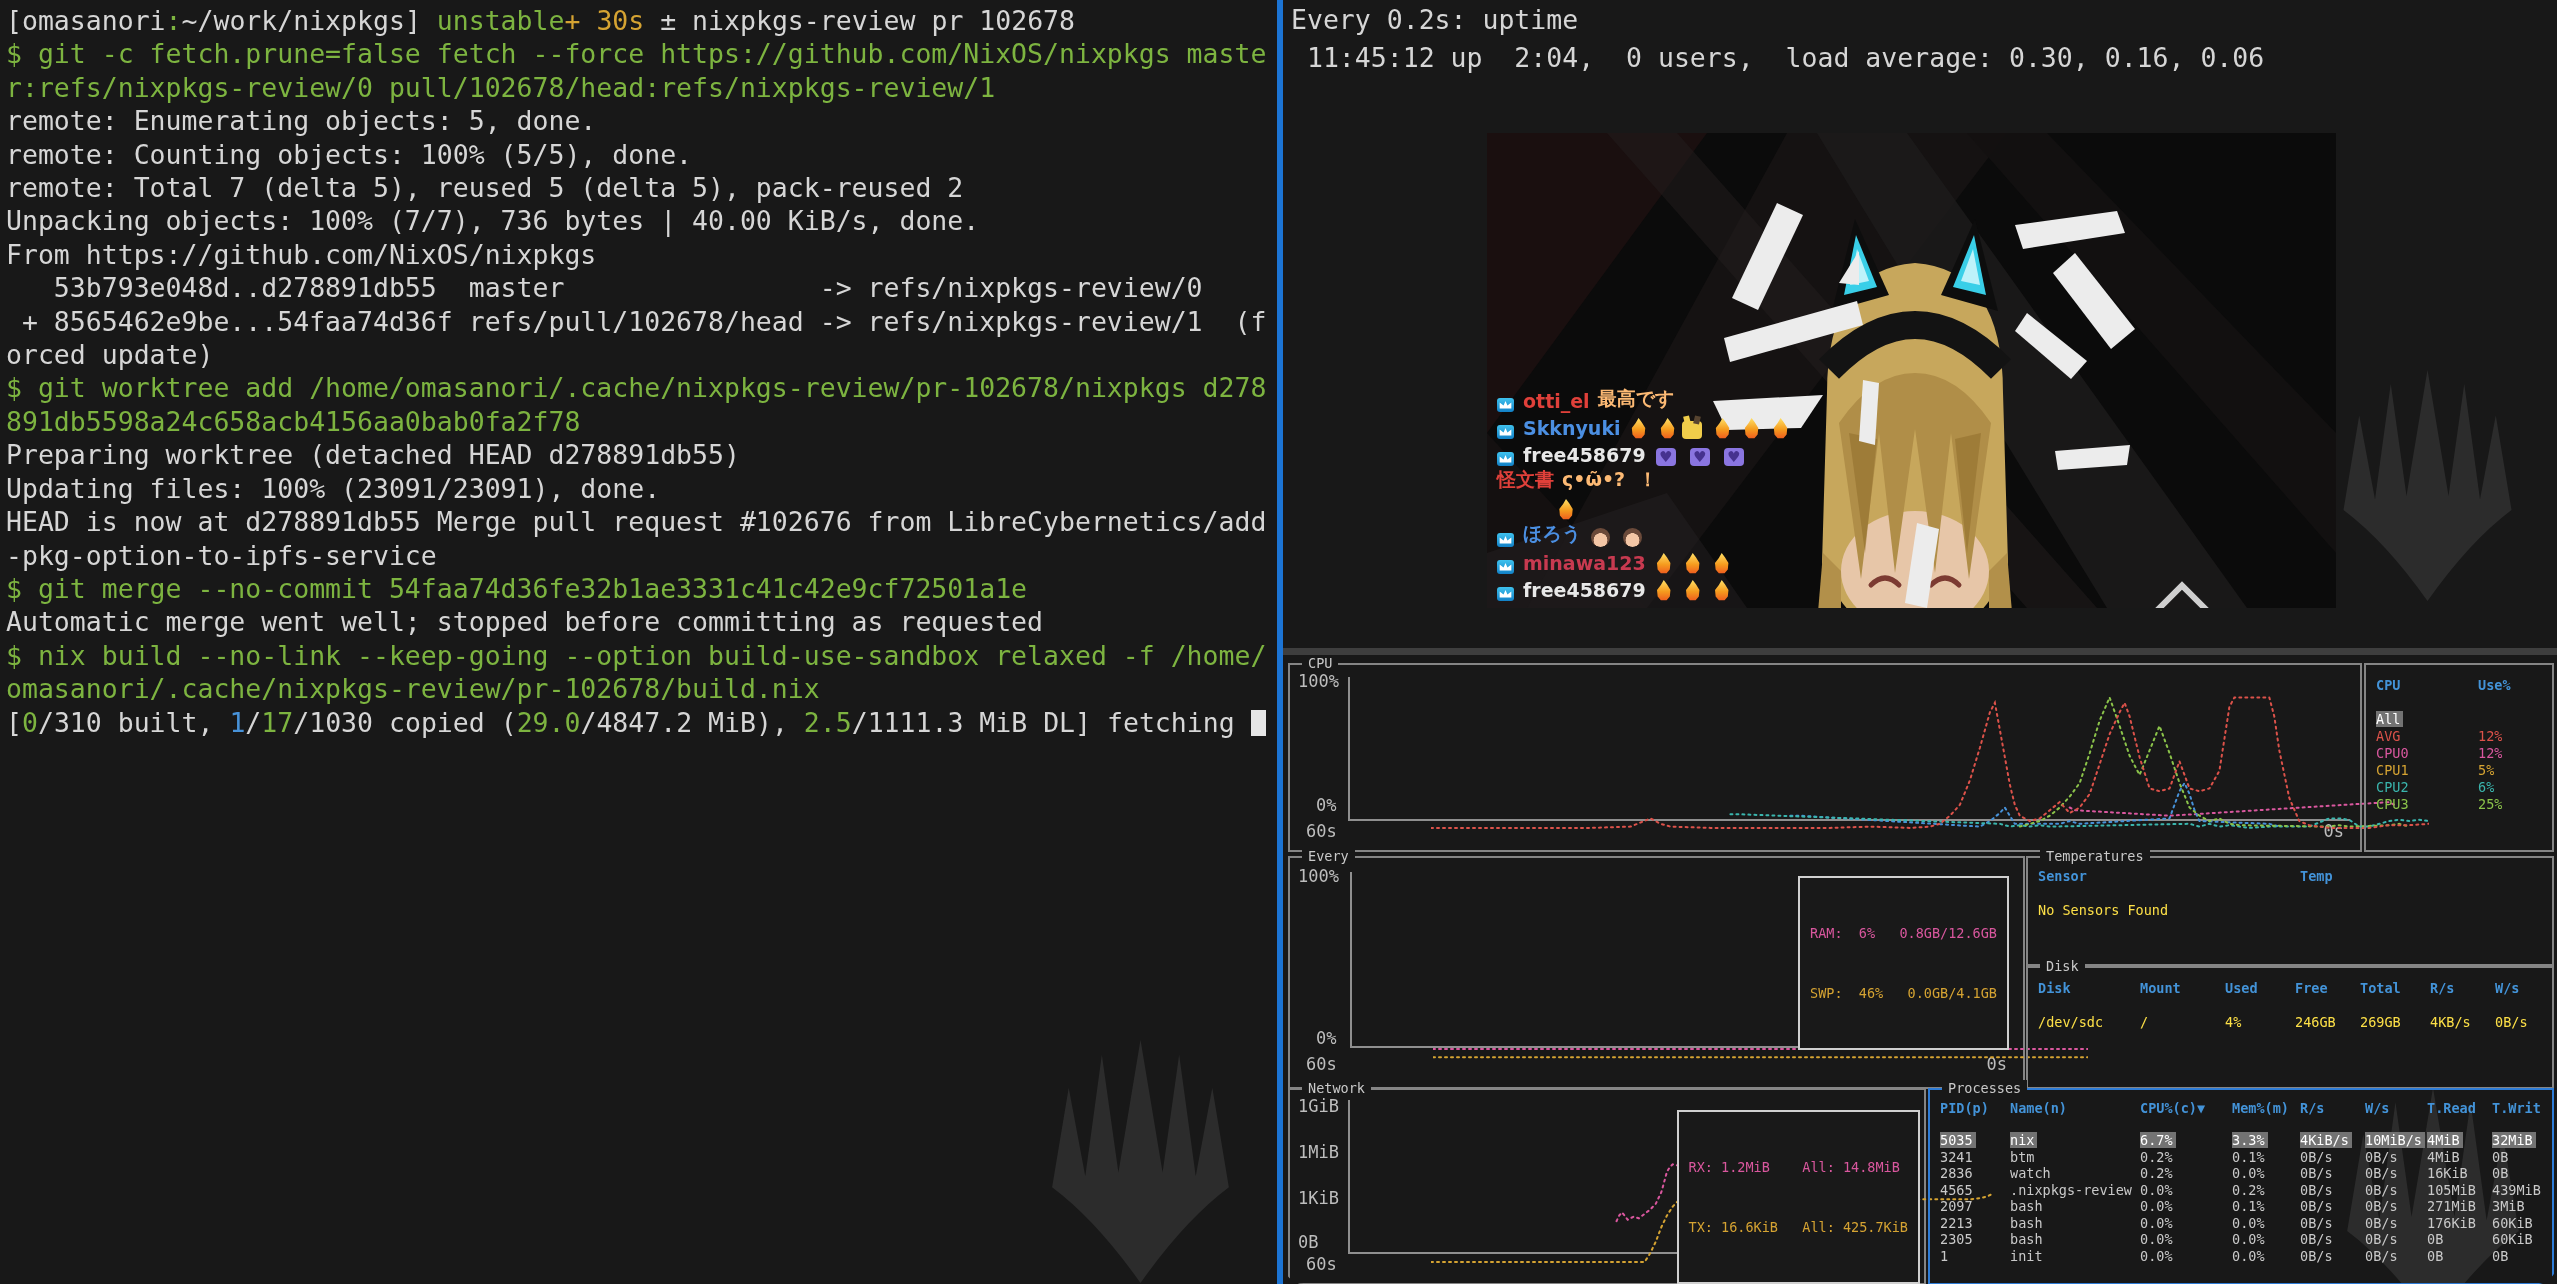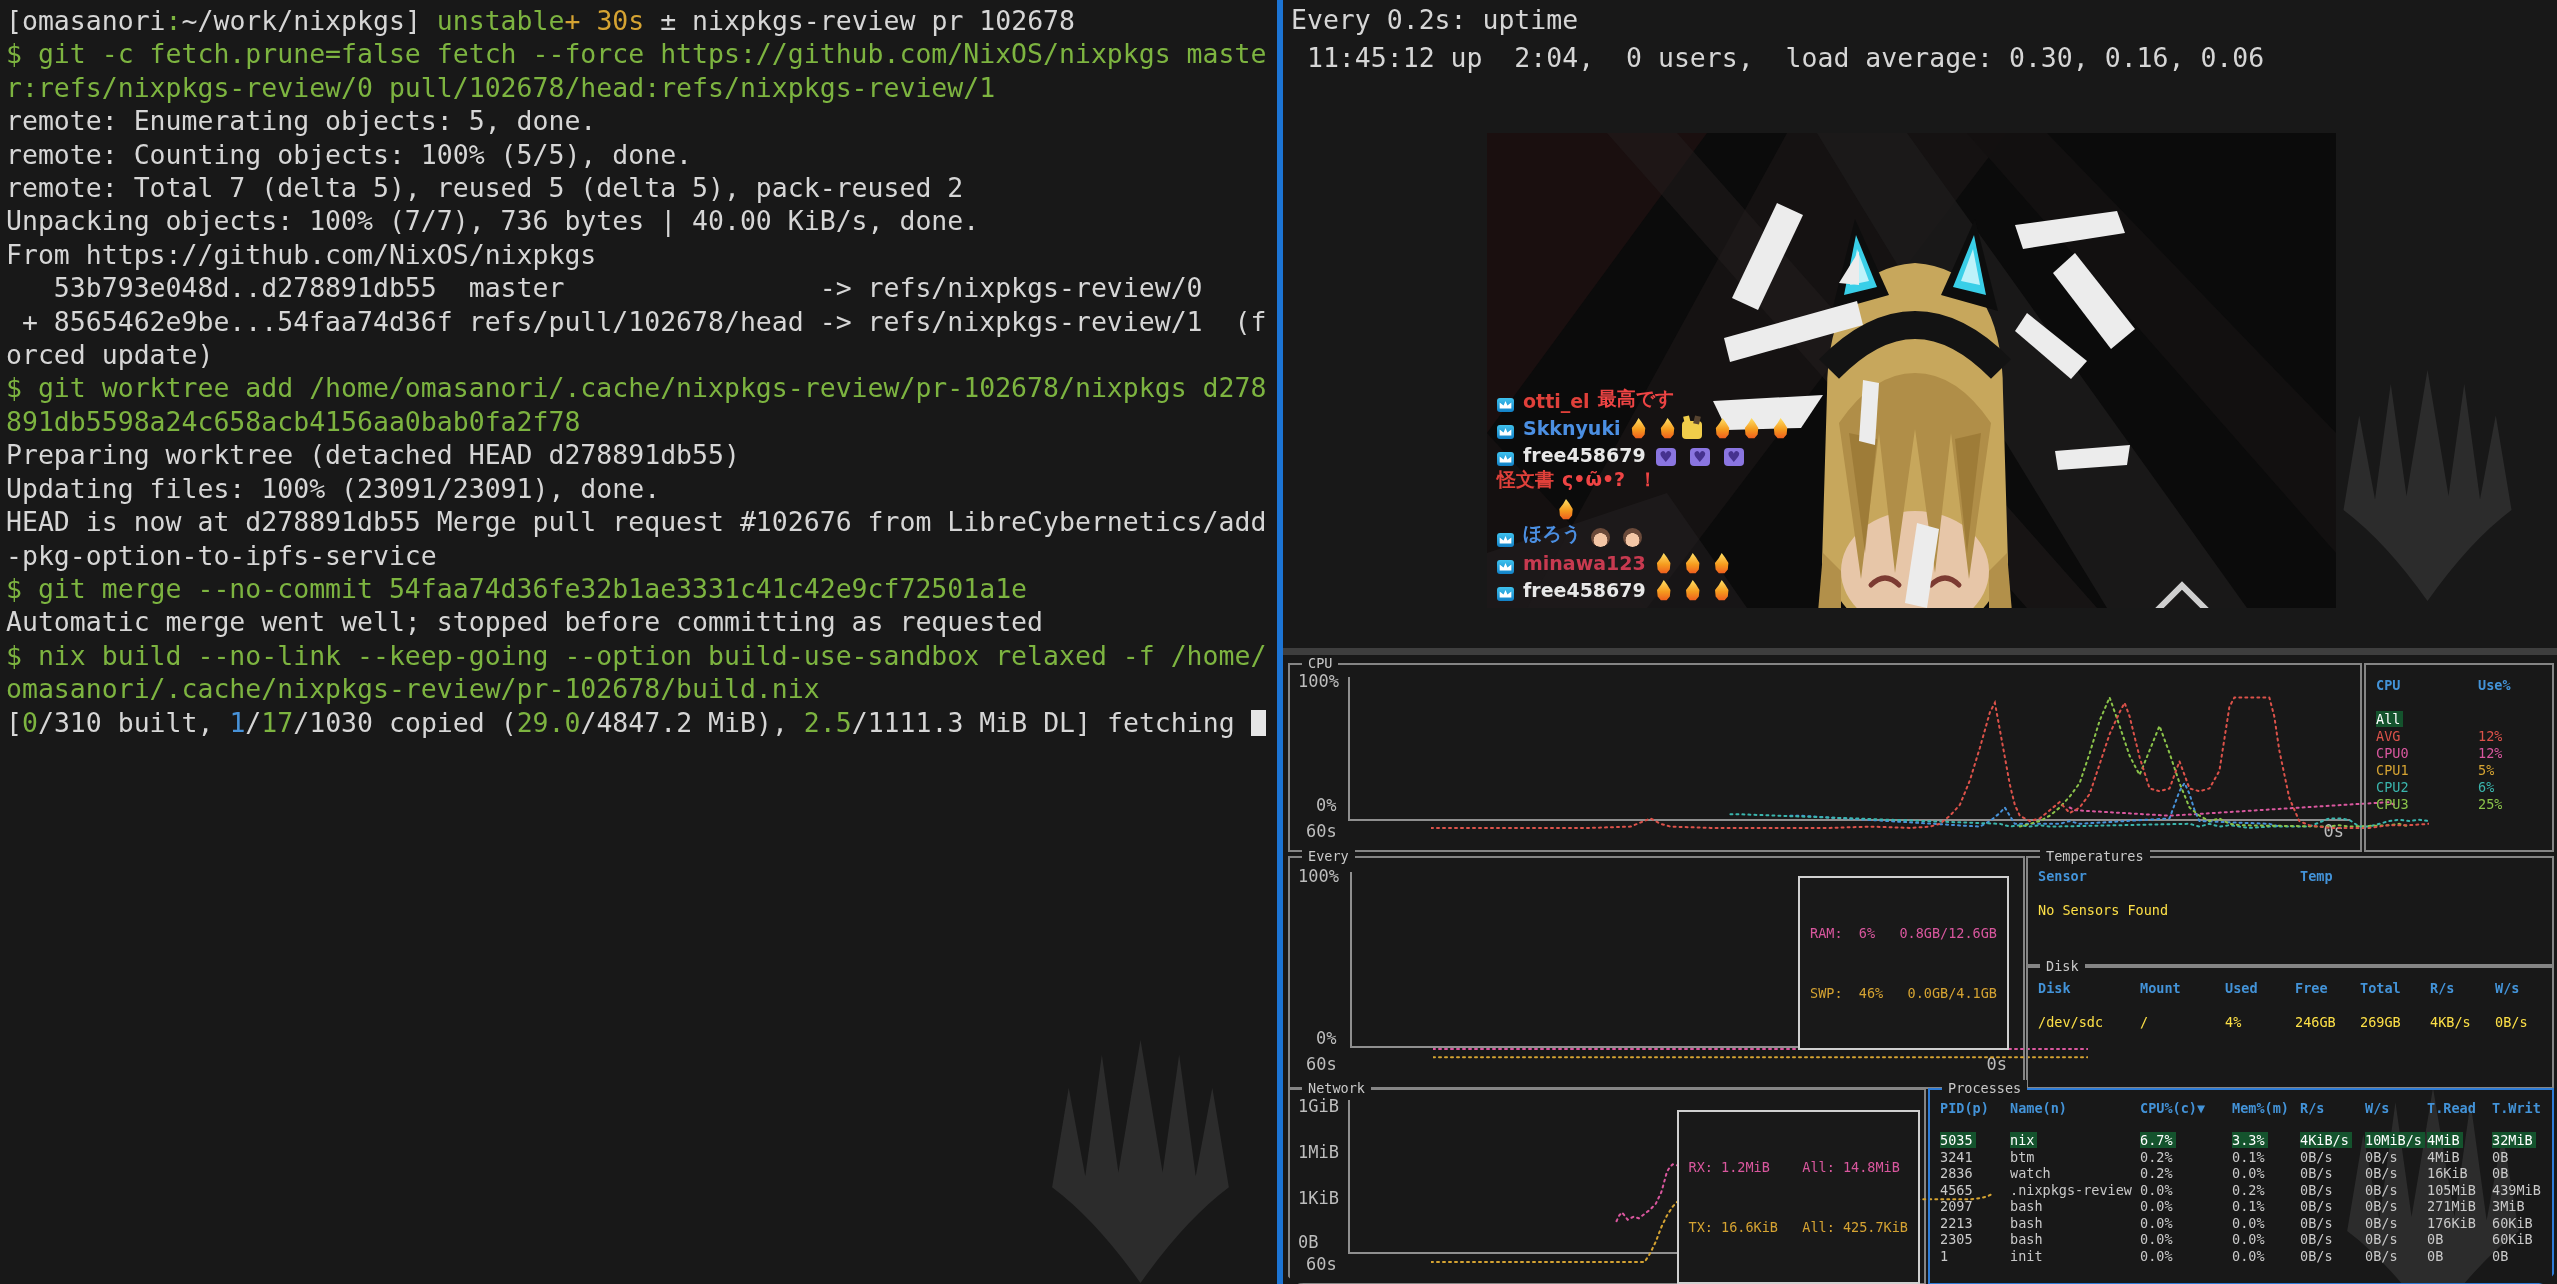--- a/index.html
+++ b/index.html
@@ -20,21 +20,21 @@
   .watch-txt{position:absolute;font-size:26.5px;white-space:pre;color:#d6d6d6;}
 
   
   .wm{position:absolute;}
   .wm svg{display:block}
 
   
   #video{position:absolute;left:204px;top:133px;width:849px;height:475px;background:#0a0a0a;overflow:hidden;}
   #chat{position:absolute;left:10px;top:252px;font-family:"DejaVu Sans",sans-serif;font-size:19px;font-weight:bold;}
   .chat-line{display:flex;align-items:flex-end;height:27px;white-space:pre;}
-  .chat-line .msg{color:#ef4444;margin-left:8px;font-weight:bold;}
+  .chat-line .msg{color:#fdba74;margin-left:8px;font-weight:bold;}
   .badge{display:inline-block;width:17px;height:14px;border-radius:3px;margin-right:9px;
          background:linear-gradient(180deg,#3fc2ee,#1280c6);position:relative;flex:0 0 auto;}
   .badge i{position:absolute;left:2px;top:2px;width:13px;height:10px;background:#fff;
            clip-path:polygon(5% 85%,5% 25%,35% 55%,50% 10%,65% 55%,95% 25%,95% 85%);}
   .flame{display:inline-block;width:16px;height:21px;margin:0 3px;flex:0 0 auto;
          background:linear-gradient(180deg,#ffe066,#f59b1e 55%,#ef5a1e);
          clip-path:polygon(50% 0%,70% 20%,92% 48%,88% 78%,68% 97%,32% 97%,12% 78%,8% 48%,32% 24%);}
   .pika{display:inline-block;width:20px;height:18px;margin:0 3px;background:#f0cd4a;border-radius:4px;position:relative;flex:0 0 auto;}
   .pika:before{content:"";position:absolute;top:-5px;left:2px;width:6px;height:8px;background:#f0cd4a;transform:rotate(-14deg);}
   .pika:after{content:"";position:absolute;top:-5px;right:2px;width:6px;height:8px;background:#574430;transform:rotate(14deg);}
@@ -46,21 +46,21 @@
 
   
   .panel{position:absolute;border:2px solid #858585;}
   .panel.sel{border-color:#2e7cd6;}
   .ptitle{position:absolute;top:-10px;left:12px;background:#181818;padding:0 6px;
           font-size:13.5px;color:#c9c9c9;line-height:16px;}
   .btm{font-size:13.5px;line-height:16.5px;color:#c9c9c9;white-space:pre;}
   .blue-h{color:#4393d8;font-weight:bold;}
   .gaxis{position:absolute;border-left:2px solid #8f8f8f;border-bottom:2px solid #8f8f8f;}
   .axlab{position:absolute;font-size:17px;color:#bdbdbd;}
-  .hl{background:#14532d;color:#ffffff;padding:0 3px;margin-left:-3px;}
+  .hl{background:#737373;color:#ffffff;padding:0 3px;margin-left:-3px;}
   .lgbox{position:absolute;border:2px solid #d0d0d0;background:#191919;padding:5px 10px;font-size:13.5px;line-height:20px;white-space:pre;}
   .row{display:flex;}
   .cell{flex:0 0 auto;overflow:hidden;}
   .dim{color:#fde047}
 </style>
 </head>
 <body>
 
 <div class="screen">
 

